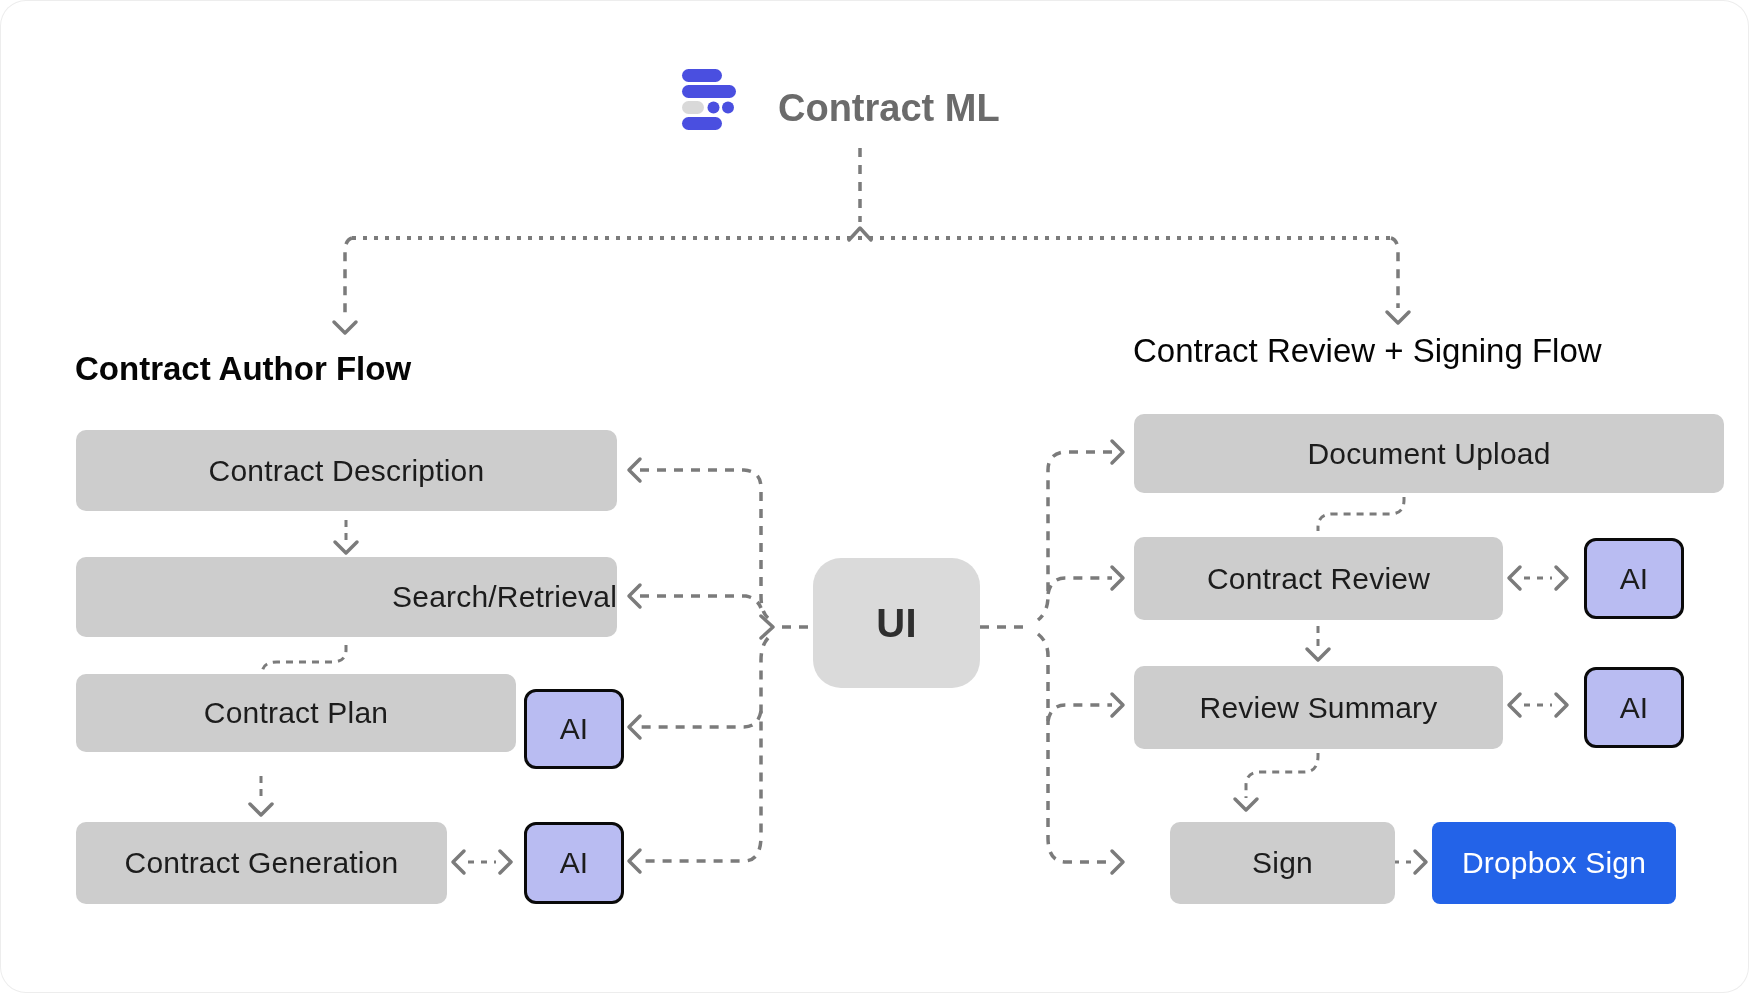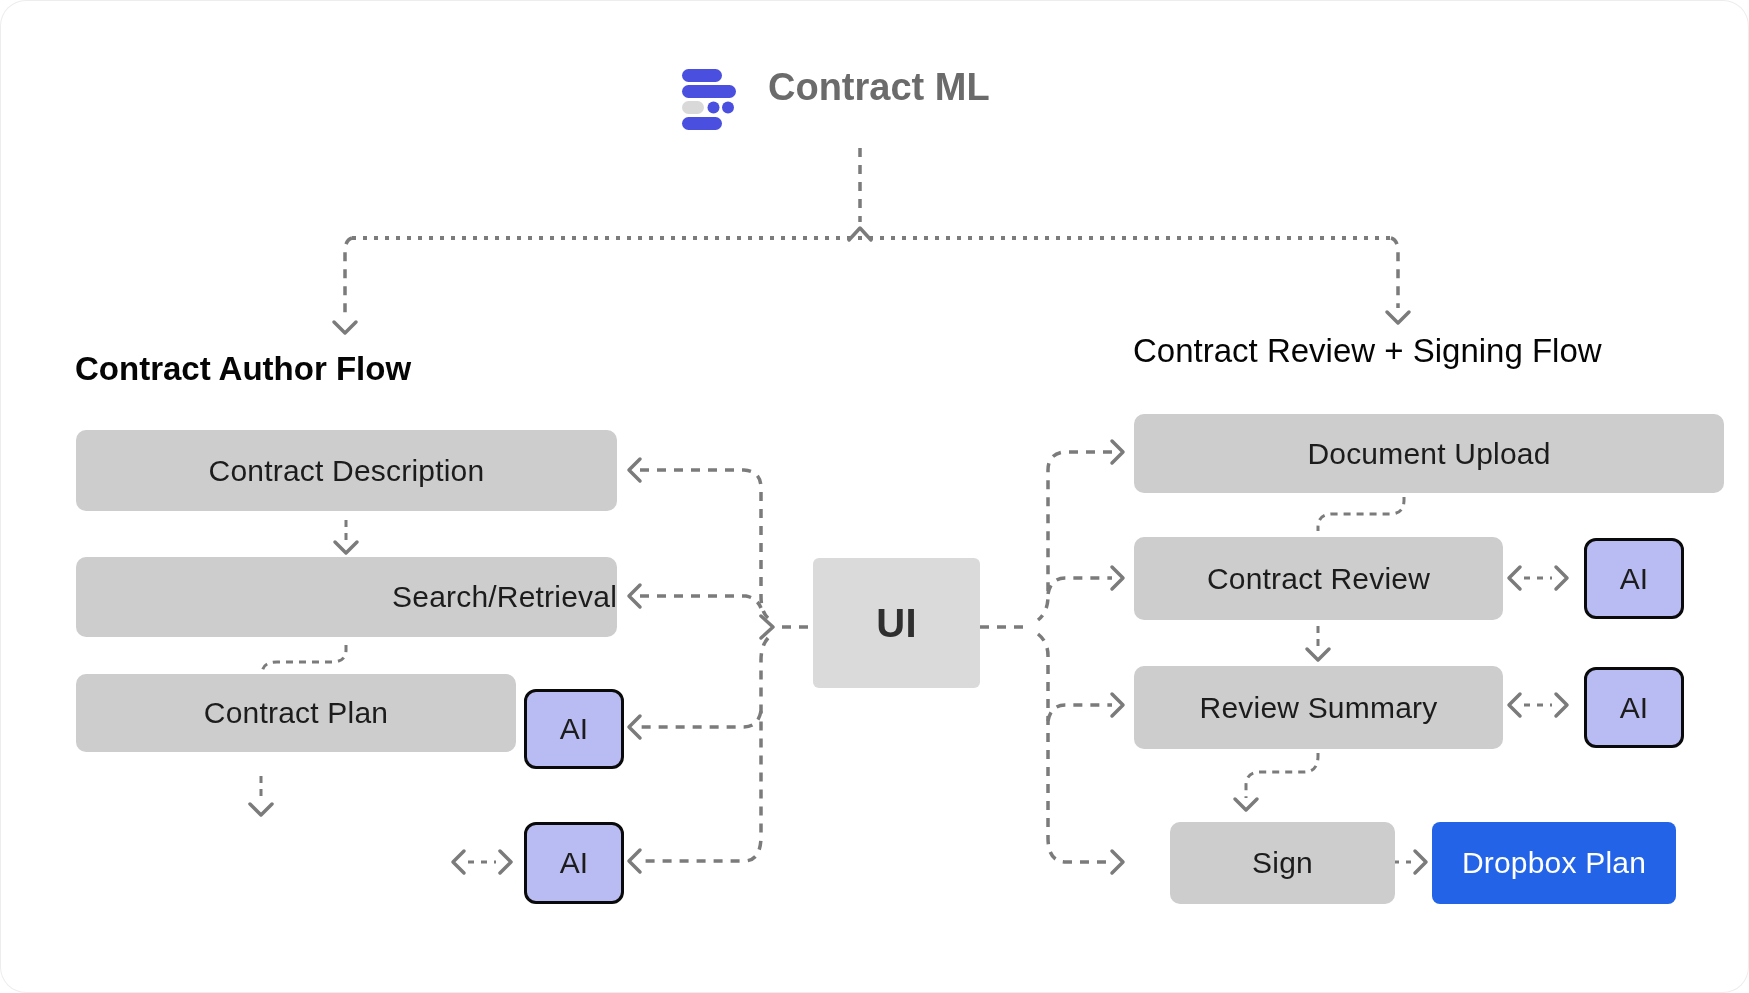--- a/index.html
+++ b/index.html
@@ -30,26 +30,26 @@
   .node{
     position:absolute;display:flex;align-items:center;justify-content:center;
     background:var(--box-gray);border-radius:10px;color:var(--text-dark);
     font-size:30px;letter-spacing:0.2px;
   }
   .node.ai{
     background:var(--ai-fill);border:3px solid var(--ai-border);
     border-radius:12px;box-sizing:border-box;margin-left:8px;
   }
   .node.ui{
-    background:var(--ui-gray);border-radius:6px;font-weight:bold;
+    background:var(--ui-gray);border-radius:28px;font-weight:bold;
     font-size:40px;color:#2f2f2f;text-align:right;
   }
   .node.dropbox{background:var(--dropbox-blue);color:#ffffff;border-radius:8px;}
   .heading{position:absolute;font-size:33px;color:#050505;white-space:nowrap;}
-  .title-row{position:absolute;left:680px;top:66px;display:flex;align-items:flex-start;gap:30px;}
+  .title-row{position:absolute;left:680px;top:66px;display:flex;align-items:flex-end;gap:40px;}
   .title-text{font-size:38px;font-weight:bold;color:var(--title-gray);white-space:nowrap;}
 </style>
 </head>
 <body>
 
 <div class="canvas">
 
   <svg class="wires" viewBox="0 0 1749 993">
 
     <path class="dash-main" d="M860,148 V222"></path>
@@ -131,20 +131,23 @@
   </div>
   <div class="node" style="left:76px;top:557px;width:541px;height:80px;justify-content:flex-end;">
     <span>Search/Retrieval</span>
   </div>
   <div class="node" style="left:76px;top:674px;width:440px;height:78px;">
     <span>Contract Plan</span>
   </div>
   <div class="node ai" style="left:516px;top:689px;width:100px;height:80px;">
     <span>AI</span>
   </div>
+  <div class="node" style="left:76px;top:822px;width:371px;height:82px;">
+    <span>Contract Generation</span>
+  </div>
   <div class="node ai" style="left:516px;top:822px;width:100px;height:82px;">
     <span>AI</span>
   </div>
 
   <div class="node ui" style="left:813px;top:558px;width:167px;height:130px;">
     <span>UI</span>
   </div>
 
   <div class="node" style="left:1134px;top:414px;width:590px;height:79px;">
     <span>Document Upload</span>
@@ -158,16 +161,16 @@
   <div class="node" style="left:1134px;top:666px;width:369px;height:83px;">
     <span>Review Summary</span>
   </div>
   <div class="node ai" style="left:1576px;top:667px;width:100px;height:81px;">
     <span>AI</span>
   </div>
   <div class="node" style="left:1134px;top:822px;width:225px;height:82px;margin-left:36px;">
     <span>Sign</span>
   </div>
   <div class="node dropbox" style="left:1432px;top:822px;width:244px;height:82px;">
-    <span>Dropbox Plan</span>
+    <span>Dropbox Sign</span>
   </div>
 
 </div>
 
 </body></html>

